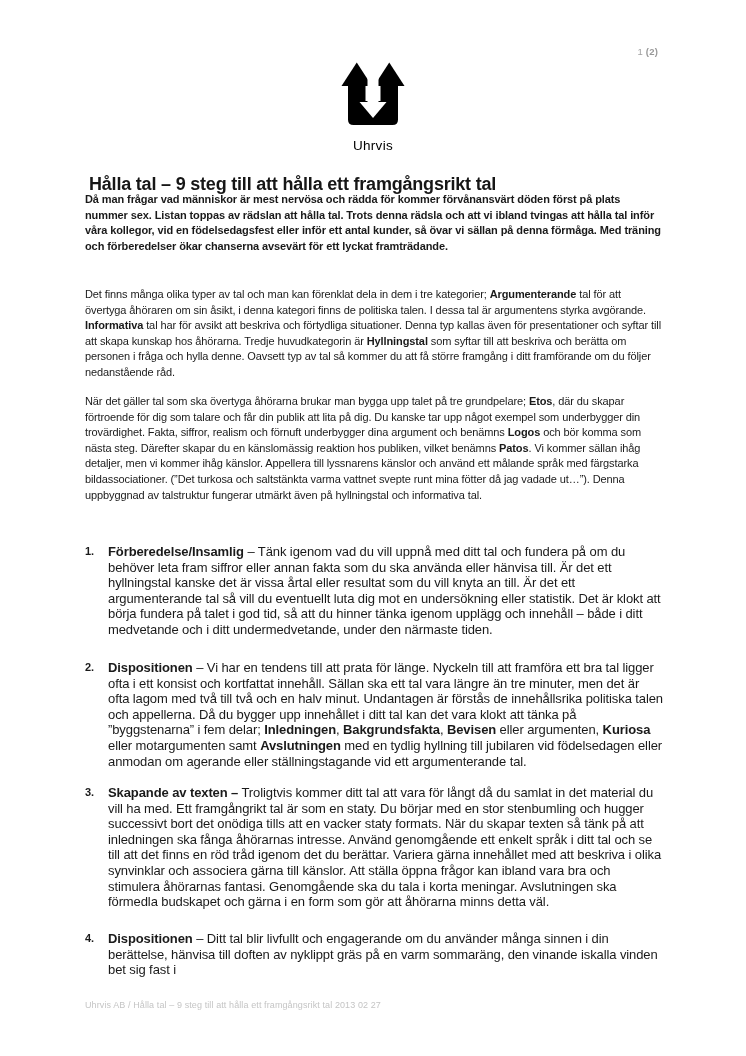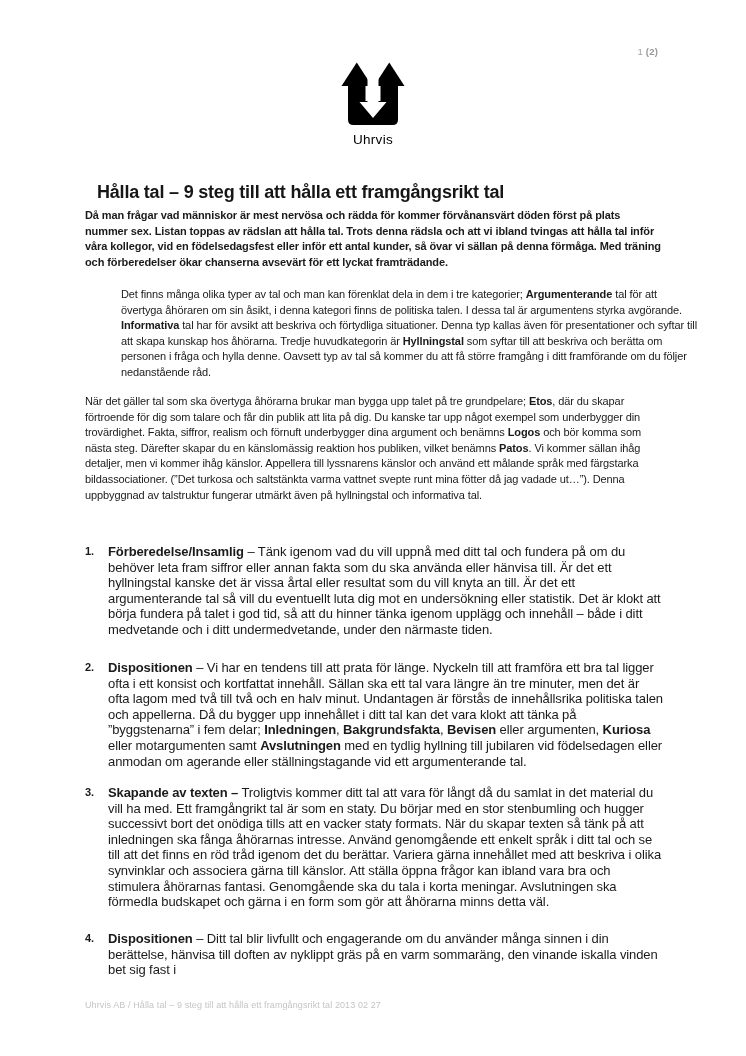--- a/index.html
+++ b/index.html
@@ -31,47 +31,47 @@
     top: 61px;
     left: 0;
     width: 100%;
     text-align: center;
     line-height: 0;
   }
   .logo-wordmark {
     font-size: 13.5px;
     line-height: 13px;
     color: #000000;
-    margin-top: 6px;
+    margin-top: 12px;
     letter-spacing: 0.3px;
   }
 
   .doc-title {
     top: 170px;
     left: 85px;
     width: 580px;
-    margin: 12px;
+    margin: 4px;
     font-size: 18px;
     font-weight: 700;
     letter-spacing: -0.2px;
     color: #161616;
   }
 
   .body-text {
     font-size: 11px;
     line-height: 15.6px;
     letter-spacing: -0.1px;
     width: 578px;
     left: 85px;
     margin: 0;
   }
   .body-text b, .list-text b, .lead { font-weight: 700; }
 
-  .intro { top: 208px; font-weight: 700; }
-  .para-types   { top: 287px; margin-left: 36px; }
+  .intro { top: 192px; font-weight: 700; }
+  .para-types   { top: 287px; }
   .para-pillars { top: 394px; }
 
   .list-item .num {
     position: absolute;
     left: 85px;
     font-size: 11px;
     line-height: 15.6px;
     font-weight: 700;
     letter-spacing: -0.1px;
   }

